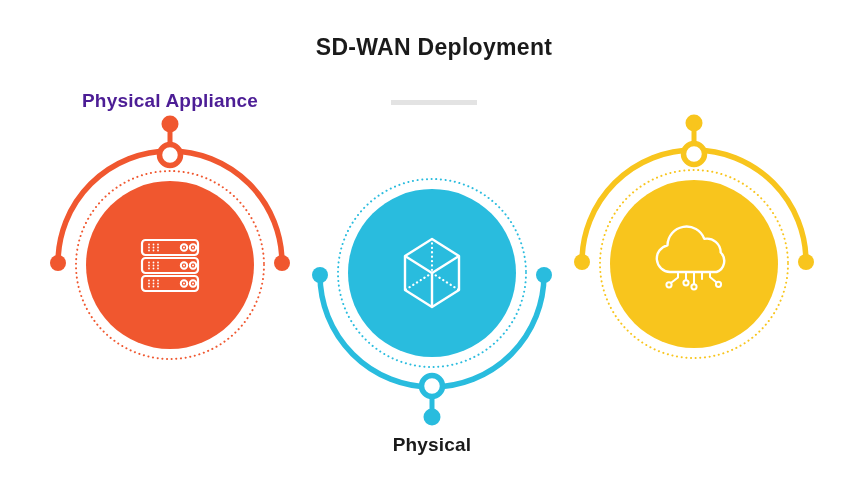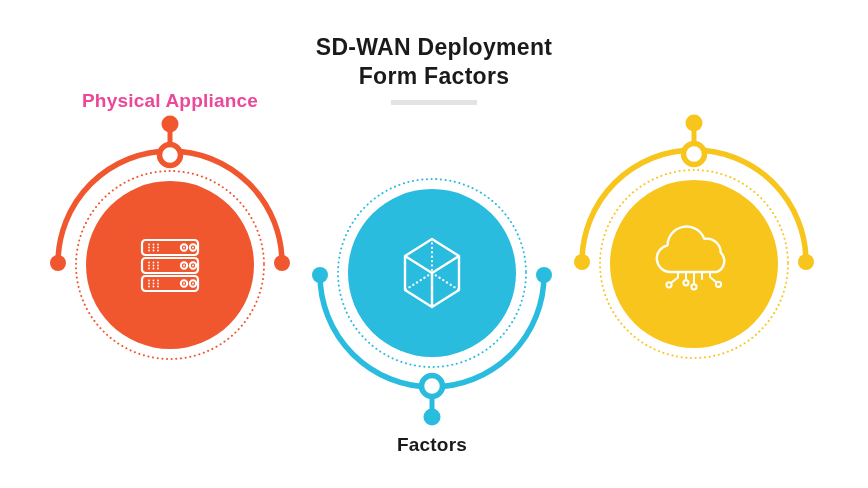--- a/index.html
+++ b/index.html
@@ -48,26 +48,25 @@
   .node-cloud    { top: 111px; left: 574px; }
   svg { display: block; }
 </style>
 </head>
 <body>
 
 <div class="canvas" style="background: rgb(255, 255, 255);">
 
   <div class="title-block" style="color: rgb(26, 26, 26);">
     <div>SD-WAN Deployment</div>
-    <div>Form Factors</div>
   </div>
   <div class="title-underline" style="background: rgb(227, 227, 227);"></div>
 
-  <div class="node-label label-physical" style="color: #ec4899;">Physical Appliance</div>
-  <div class="node-label label-virtual" style="color: rgb(26, 26, 26);">Factors</div>
+  <div class="node-label label-physical" style="color: #4c1d95;">Physical Appliance</div>
+  <div class="node-label label-virtual" style="color: rgb(26, 26, 26);">Physical</div>
 
   <div class="node node-physical" style="color: rgb(240, 87, 47);">
     <svg width="240" height="340" viewBox="0 0 240 340">
       <g>
         <circle cx="120" cy="12" r="8.5" fill="currentColor"></circle>
         <line x1="120" y1="14" x2="120" y2="42" stroke="currentColor" stroke-width="5"></line>
       </g>
       <path d="M 8 151 A 112 112 0 0 1 232 151" fill="none" stroke="currentColor" stroke-width="5.5"></path>
       <circle cx="120" cy="43" r="10.5" fill="#ffffff" stroke="currentColor" stroke-width="5.5"></circle>
       <circle cx="8" cy="151" r="8" fill="currentColor"></circle>

